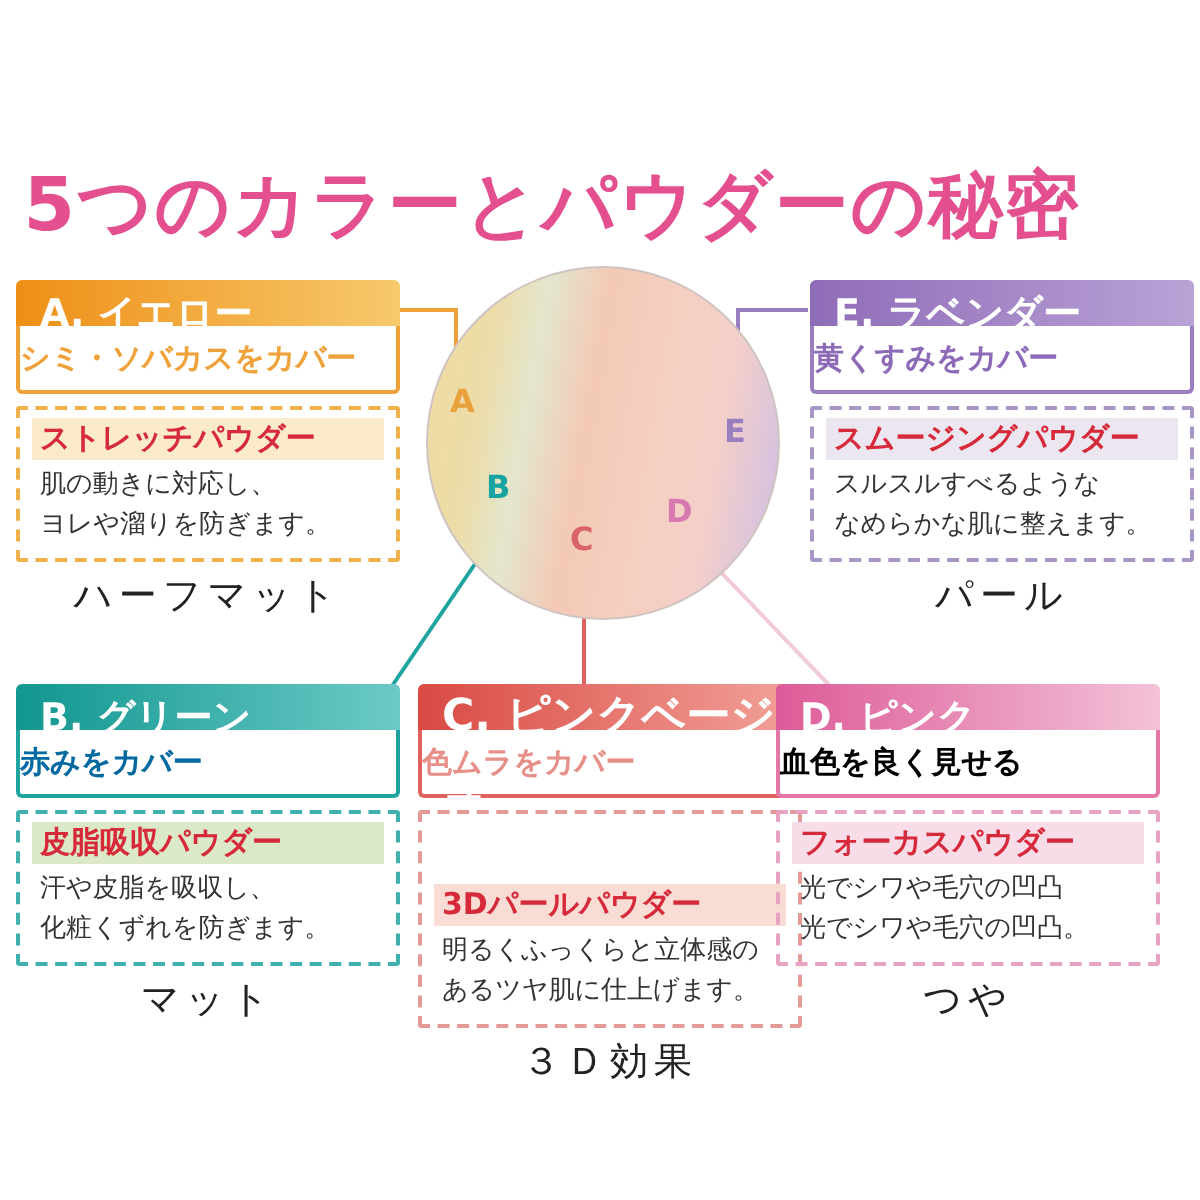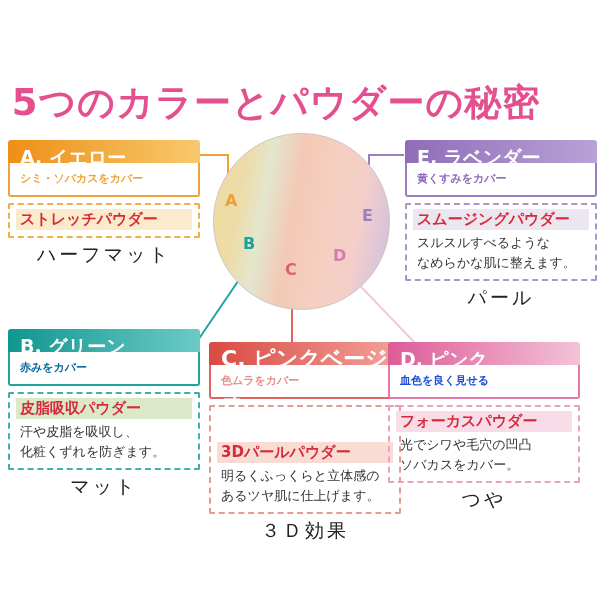--- a/index.html
+++ b/index.html
@@ -9,21 +9,21 @@
            font-size:37px; font-weight:bold; color:#e4508f; letter-spacing:1px; }
   .lines { position:absolute; left:0; top:0; width:600px; height:600px; }
   .circle { position:absolute; left:213px; top:133px; width:175px; height:175px; border-radius:50%;
             overflow:hidden; border:1px solid #cfc4c0;
             background: linear-gradient(100deg, #f0dba0 0%, #eddca8 18%, #e3e6cd 30%, #f3c9b6 45%, #f5cfc0 62%, #f4cfc9 78%, #d9c3dd 92%, #c8b6d8 100%); }
   .circle-letter { position:absolute; font-size:16px; font-weight:bold; }
   .card { position:absolute; width:192px; }
   .card-head { height:23px; border-radius:3px 3px 0 0; color:#fff; font-weight:bold; font-size:19px;
                line-height:34px; padding-left:12px; box-sizing:border-box; }
   .card-sub { height:34px; background:#fff; border:2px solid; border-top:none; box-sizing:border-box;
-              font-weight:bold; font-size:11px; line-height:32px; padding-left:10px; border-radius:0 0 3px 3px; }
+              font-weight:bold; font-size:15px; line-height:32px; border-radius:0 0 3px 3px; }
   .powder { margin-top:6px; border:2px dashed; border-radius:2px; padding:4px 6px 6px; box-sizing:border-box; }
   .powder-name { font-weight:bold; font-size:15px; color:#d62a3b; padding:1px 4px; }
   .powder-desc { font-size:13px; color:#333; line-height:20px; margin-top:3px; padding-left:4px; }
   .effect { text-align:center; font-size:19px; color:#222; margin-top:4px; letter-spacing:3px; }
 </style>
 </head>
 <body>
 
 <div class="title">5つのカラーとパウダーの秘密</div>
 
@@ -41,36 +41,38 @@
   <span class="circle-letter" style="left:71px;top:126px;color:#d8636a">C</span>
   <span class="circle-letter" style="left:119px;top:112px;color:#d879b0">D</span>
   <span class="circle-letter" style="left:148px;top:72px;color:#9a7fc0">E</span>
 </div>
 
 <div class="card" style="left:8px;top:140px;">
   <div class="card-head" style="background:linear-gradient(90deg,#ee8f16,#f7c96d);">A. イエロー</div>
   <div class="card-sub" style="border-color:#f0a23a;color:#f0a23a;">シミ・ソバカスをカバー</div>
   <div class="powder" style="border-color:#efb04a;">
     <div class="powder-name" style="background:#fbeacc;">ストレッチパウダー</div>
+    <div class="powder-desc">肌の動きに対応し、</div>
+    <div class="powder-desc" style="margin-top:0">ヨレや溜りを防ぎます。</div>
   </div>
   <div class="effect">ハーフマット</div>
 </div>
 
 <div class="card" style="left:405px;top:140px;">
   <div class="card-head" style="background:linear-gradient(90deg,#8f6cb8,#b9a2d6);">E. ラベンダー</div>
   <div class="card-sub" style="border-color:#9a7fc0;color:#8d6ab7;">黄くすみをカバー</div>
   <div class="powder" style="border-color:#a897c6;">
     <div class="powder-name" style="background:#ece6f1;">スムージングパウダー</div>
     <div class="powder-desc">スルスルすべるような</div>
     <div class="powder-desc" style="margin-top:0">なめらかな肌に整えます。</div>
   </div>
   <div class="effect">パール</div>
 </div>
 
-<div class="card" style="left:8px;top:329px;">
+<div class="card" style="left:8px;top:342px;">
   <div class="card-head" style="background:linear-gradient(90deg,#119690,#6ccac6);">B. グリーン</div>
   <div class="card-sub" style="border-color:#1fa4a0;color:#0369a1;">赤みをカバー</div>
   <div class="powder" style="border-color:#3fb0ad;">
     <div class="powder-name" style="background:#dbe9c9;">皮脂吸収パウダー</div>
     <div class="powder-desc">汗や皮脂を吸収し、</div>
     <div class="powder-desc" style="margin-top:0">化粧くずれを防ぎます。</div>
   </div>
   <div class="effect">マット</div>
 </div>
 
@@ -80,20 +82,20 @@
   <div class="powder" style="border-color:#e49a96;">
     <div class="powder-name" style="background:#f9dcd4;margin-top:31px;">3Dパールパウダー</div>
     <div class="powder-desc">明るくふっくらと立体感の</div>
     <div class="powder-desc" style="margin-top:0">あるツヤ肌に仕上げます。</div>
   </div>
   <div class="effect">３Ｄ効果</div>
 </div>
 
 <div class="card" style="left:388px;top:342px;">
   <div class="card-head" style="background:linear-gradient(90deg,#dd5b98,#f3c2d8);">D. ピンク</div>
-  <div class="card-sub" style="border-color:#e576a8;color:#1d4ed8;">血色を良く見せる</div>
+  <div class="card-sub" style="border-color:#e576a8;color:#000000;">血色を良く見せる</div>
   <div class="powder" style="border-color:#e9a3c2;">
     <div class="powder-name" style="background:#f8dde8;">フォーカスパウダー</div>
     <div class="powder-desc">光でシワや毛穴の凹凸</div>
-    <div class="powder-desc" style="margin-top:0">ソバカスをカバー。</div>
+    <div class="powder-desc" style="margin-top:0">光でシワや毛穴の凹凸。</div>
   </div>
   <div class="effect">つや</div>
 </div>
 
 </body></html>

